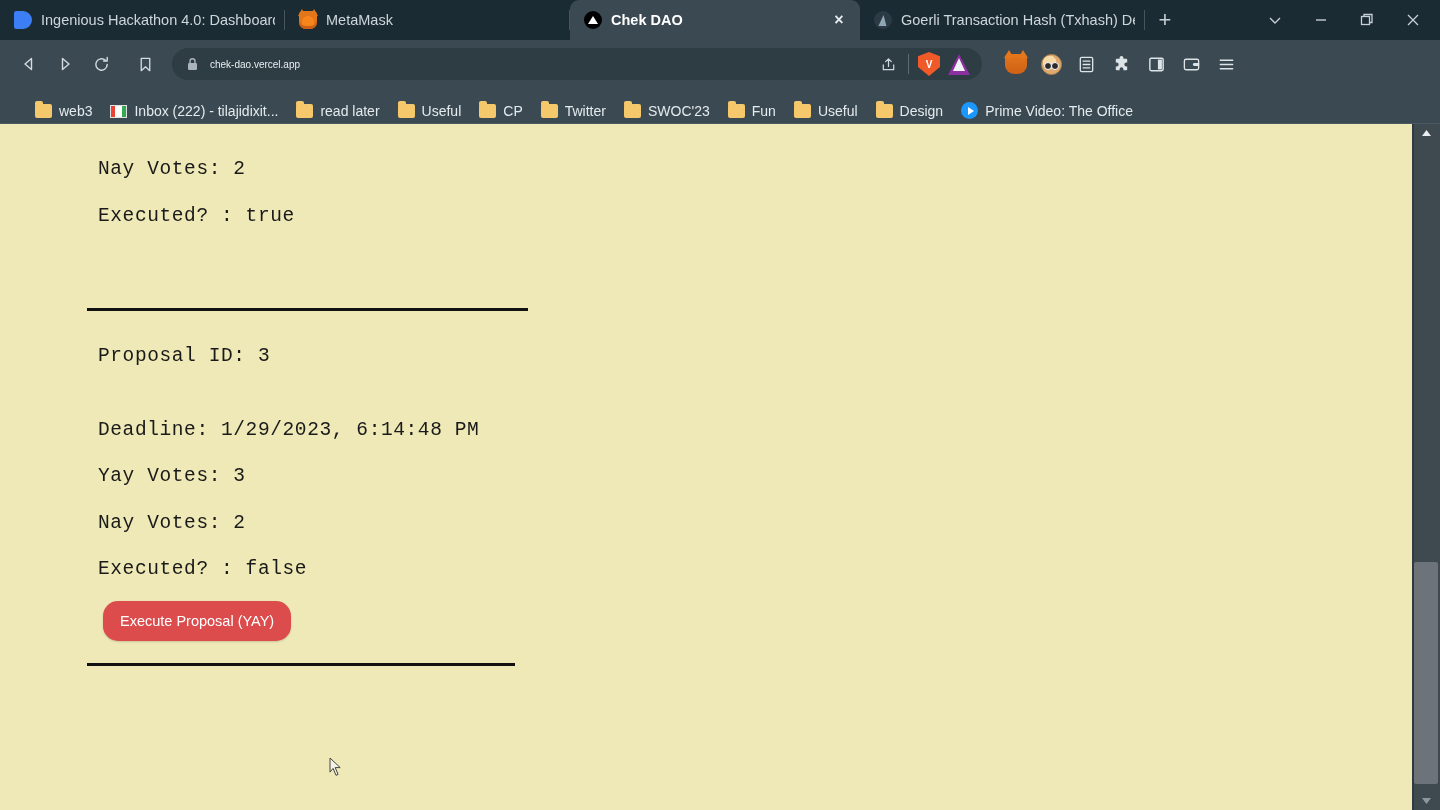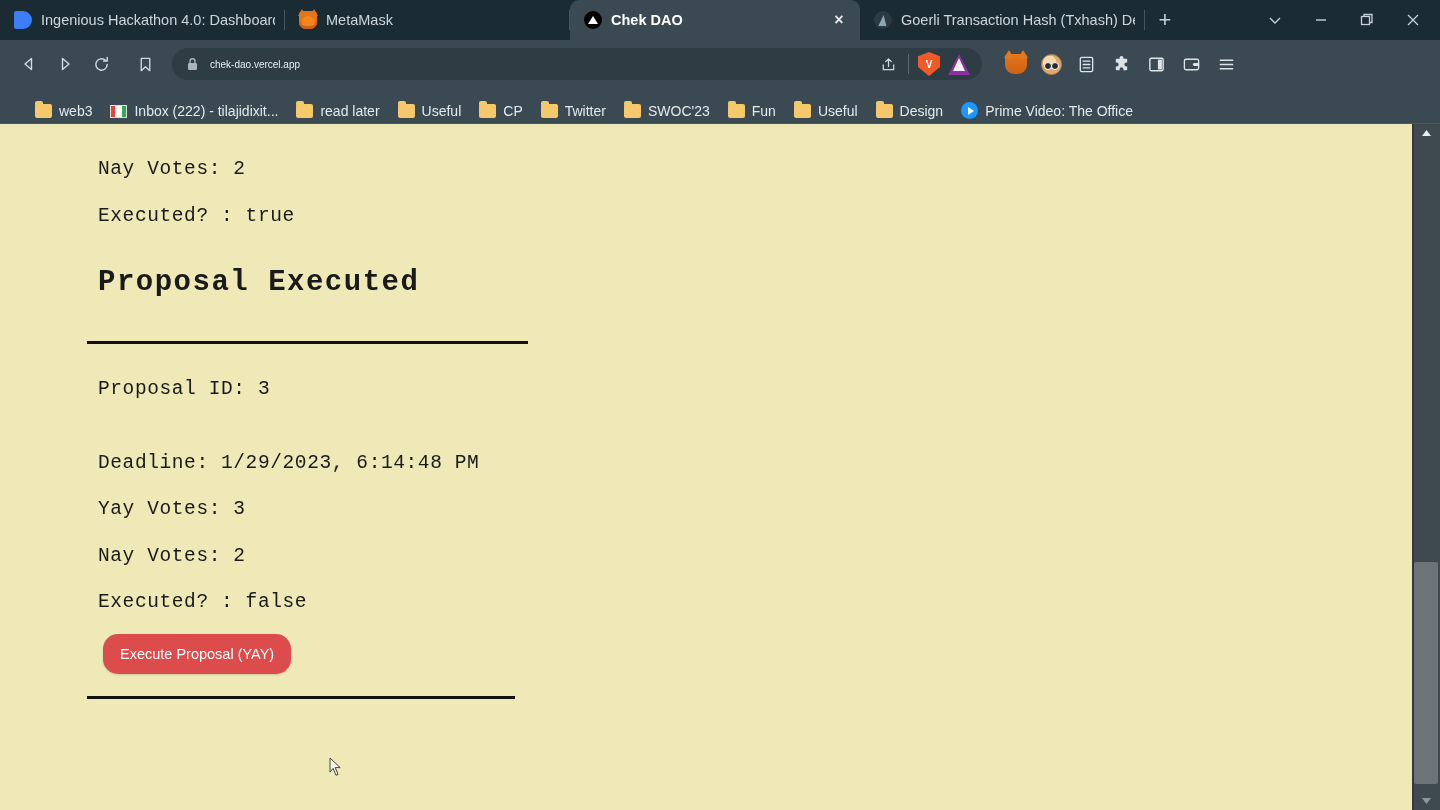--- a/index.html
+++ b/index.html
@@ -549,21 +549,20 @@
 
 <div class="viewport">
 
   <div class="page">
 
     <div>
       <div class="line l1">Nay Votes: 2</div>
       <div class="gap"></div>
       <div class="line">Executed? : true</div>
       <div style="height:40px"></div>
-      <div class="bigtitle">Proposal Executed</div>
       <div style="height:42px"></div>
       <div class="hr hr1"></div>
     </div>
 
     <div>
       <div style="height:36px"></div>
       <div class="line">Proposal ID: 3</div>
       <div class="gap"></div>
       <div class="gap"></div>
       <div class="line">Deadline: 1/29/2023, 6:14:48 PM</div>

